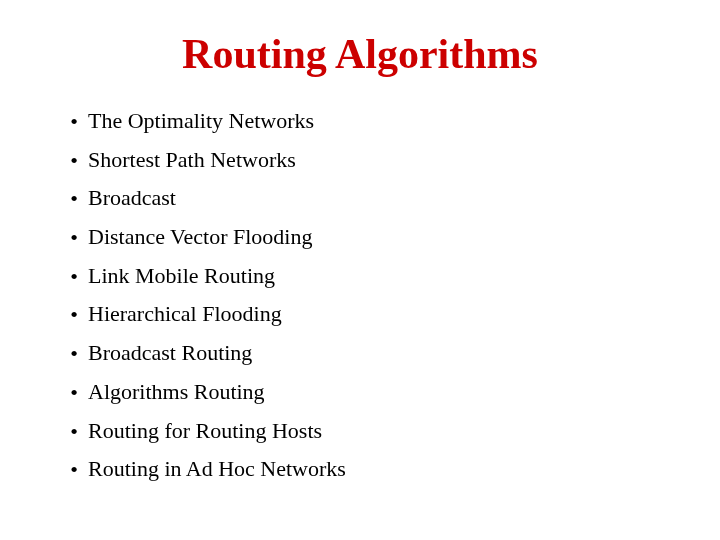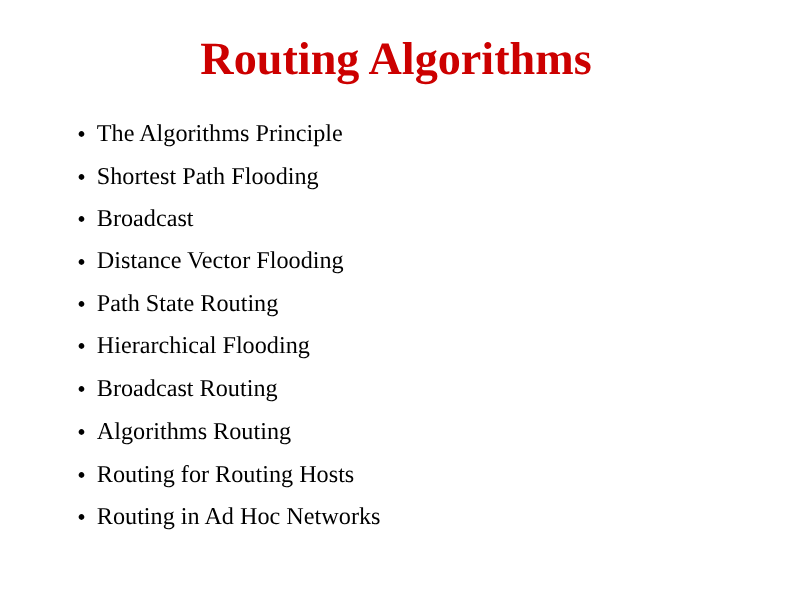--- a/index.html
+++ b/index.html
@@ -68,37 +68,37 @@
     }
   </style>
 </head>
 <body>
 
 <div class="slide">
   <h1 class="title">Routing Algorithms</h1>
   <ul class="bullet-list" id="bullet-list">
   <li>
         <span class="bullet-dot">•</span>
-        <span class="bullet-text">The Algorithms Principle</span>
+        <span class="bullet-text">The Optimality Networks</span>
       </li>
       <li>
         <span class="bullet-dot">•</span>
-        <span class="bullet-text">Shortest Path Flooding</span>
+        <span class="bullet-text">Shortest Path Networks</span>
       </li>
       <li>
         <span class="bullet-dot">•</span>
         <span class="bullet-text">Broadcast</span>
       </li>
       <li>
         <span class="bullet-dot">•</span>
         <span class="bullet-text">Distance Vector Flooding</span>
       </li>
       <li>
         <span class="bullet-dot">•</span>
-        <span class="bullet-text">Path State Routing</span>
+        <span class="bullet-text">Link Mobile Routing</span>
       </li>
       <li>
         <span class="bullet-dot">•</span>
         <span class="bullet-text">Hierarchical Flooding</span>
       </li>
       <li>
         <span class="bullet-dot">•</span>
         <span class="bullet-text">Broadcast Routing</span>
       </li>
       <li>

